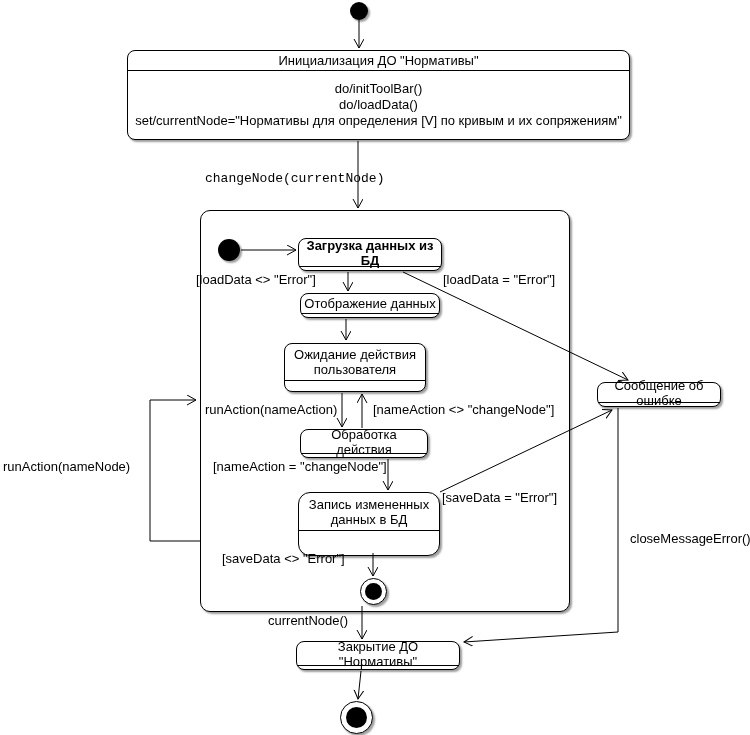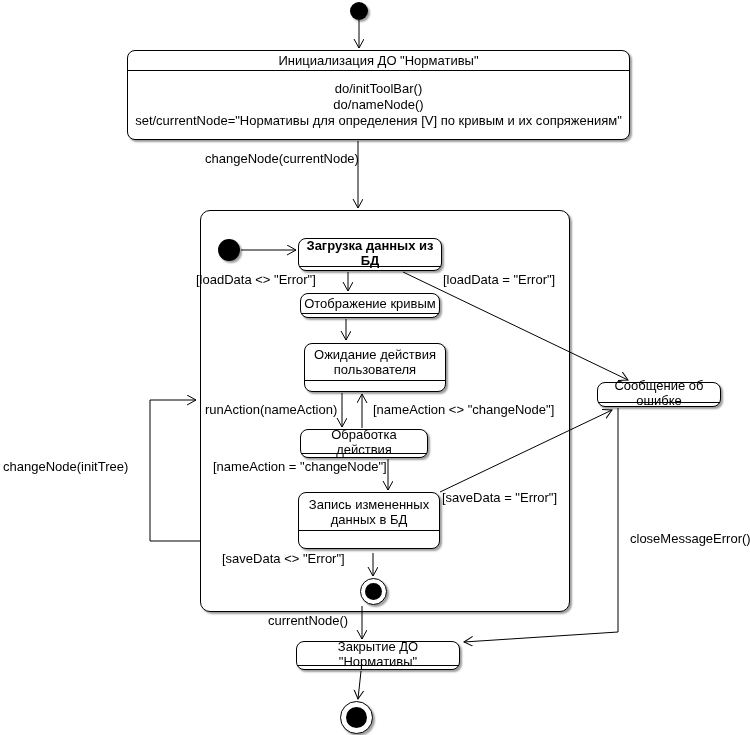--- a/index.html
+++ b/index.html
@@ -71,52 +71,52 @@
 <body>
 
 <div class="stage">
 
   <div class="dot" style="left:350px; top:2px; width:18px; height:18px;"></div>
 
   <div class="state" style="left:127px; top:50px; width:503px; height:90px;">
     <div class="name" style="height:20px;">Инициализация ДО "Нормативы"</div>
     <div class="acts">
       <div>do/initToolBar()</div>
-      <div>do/nameNode()</div>
+      <div>do/loadData()</div>
       <div>set/currentNode="Нормативы для определения [V] по кривым и их сопряжениям"</div>
     </div>
   </div>
 
   <div class="state" style="left:200px; top:210px; width:370px; height:402px; border-radius:10px;">
     <div class="extra"></div>
   </div>
 
   <div class="dot" style="left:218px; top:239px; width:22px; height:22px;"></div>
 
   <div class="state" style="left:298px; top:238px; width:144px; height:33px;">
     <div class="name" style="height:28px;font-weight:bold;">Загрузка данных из БД</div>
     <div class="extra"></div>
   </div>
 
   <div class="state" style="left:300px; top:293px; width:140px; height:25px;">
-    <div class="name" style="height:20px;">Отображение кривым</div>
+    <div class="name" style="height:20px;">Отображение данных</div>
     <div class="extra"></div>
   </div>
 
-  <div class="state" style="left:304px; top:343px; width:142px; height:49px;">
+  <div class="state" style="left:284px; top:343px; width:142px; height:49px;">
     <div class="name" style="height:37px;">Ожидание действия пользователя</div>
     <div class="extra"></div>
   </div>
 
   <div class="state" style="left:300px; top:429px; width:128px; height:29px;">
     <div class="name" style="height:24px;">Обработка действия</div>
     <div class="extra"></div>
   </div>
 
-  <div class="state" style="left:298px; top:492px; width:142px; height:57px;">
+  <div class="state" style="left:298px; top:492px; width:142px; height:64px;border-radius:12px;">
     <div class="name" style="height:38px;">Запись измененных данных в БД</div>
     <div class="extra"></div>
   </div>
 
   <div class="final" style="left:360px; top:578px; width:27px; height:27px;">
     <div class="core" style="width:17px; height:17px;"></div>
   </div>
 
   <div class="state" style="left:597px; top:382px; width:124px; height:25px;">
     <div class="name" style="height:20px;">Сообщение об ошибке</div>
@@ -125,29 +125,29 @@
 
   <div class="state" style="left:296px; top:641px; width:164px; height:29px;">
     <div class="name" style="height:24px;">Закрытие ДО "Нормативы"</div>
     <div class="extra"></div>
   </div>
 
   <div class="final" style="left:340px; top:701px; width:33px; height:33px;">
     <div class="core" style="width:21px; height:21px;"></div>
   </div>
 
-  <div class="lbl" style="left:205px; top:152px;">changeNode(currentNode)</div>
+  <div class="lbl" style="left:205px; top:172px;font-family:Liberation Mono, monospace;">changeNode(currentNode)</div>
   <div class="lbl" style="left:196px; top:273px;">[loadData &lt;&gt; "Error"]</div>
   <div class="lbl" style="left:443px; top:273px;">[loadData = "Error"]</div>
   <div class="lbl" style="left:205px; top:403px;">runAction(nameAction)</div>
   <div class="lbl" style="left:373px; top:403px;">[nameAction &lt;&gt; "changeNode"]</div>
   <div class="lbl" style="left:213px; top:460px;">[nameAction = "changeNode"]</div>
   <div class="lbl" style="left:442px; top:491px;">[saveData = "Error"]</div>
   <div class="lbl" style="left:222px; top:552px;">[saveData &lt;&gt; "Error"]</div>
-  <div class="lbl" style="left:3px; top:460px;">changeNode(initTree)</div>
+  <div class="lbl" style="left:3px; top:460px;">runAction(nameNode)</div>
   <div class="lbl" style="left:268px; top:614px;">currentNode()</div>
   <div class="lbl" style="left:630px; top:532px;">closeMessageError()</div>
 
   <svg class="wires" width="750" height="735" viewBox="0 0 750 735">
     <defs>
       <marker id="arrV" markerWidth="14" markerHeight="12" refX="9" refY="5" orient="auto" markerUnits="userSpaceOnUse">
         <path d="M0,0 L9,5 L0,10" fill="none" stroke="#000" stroke-width="1"></path>
       </marker>
     </defs>
     <g stroke="#000" stroke-width="1" fill="none">

